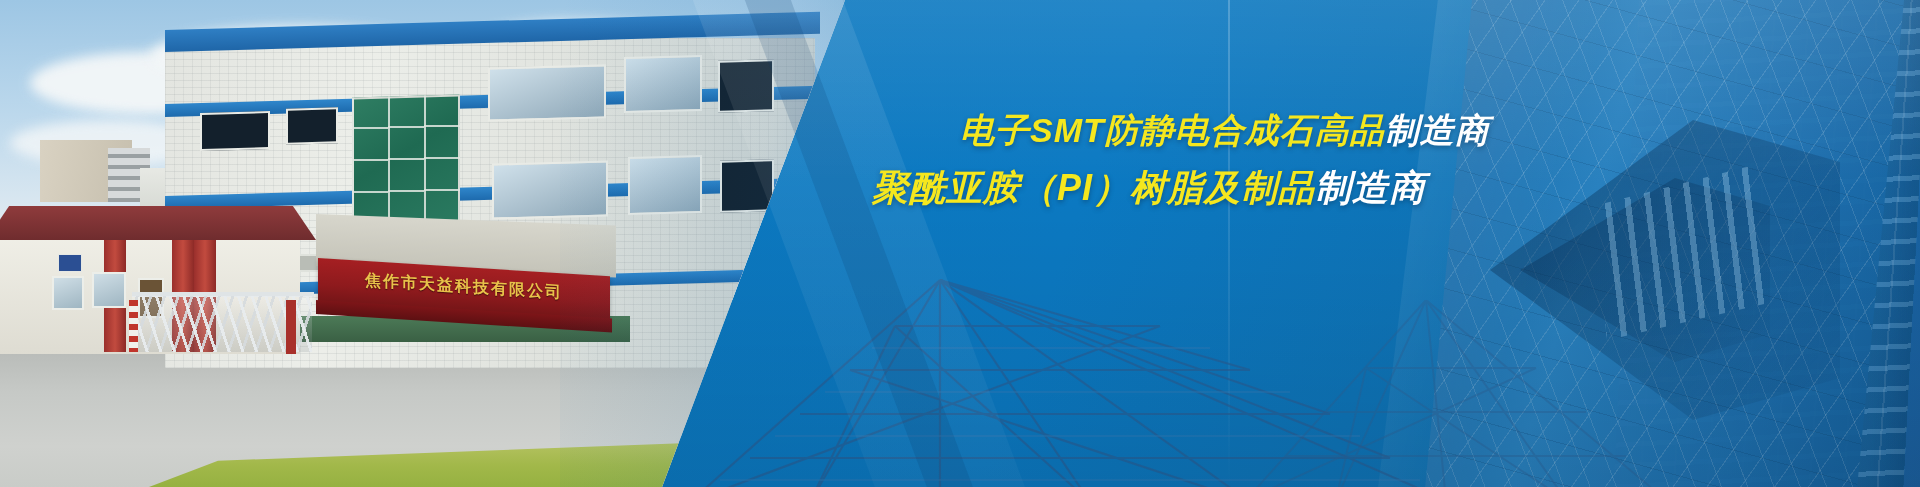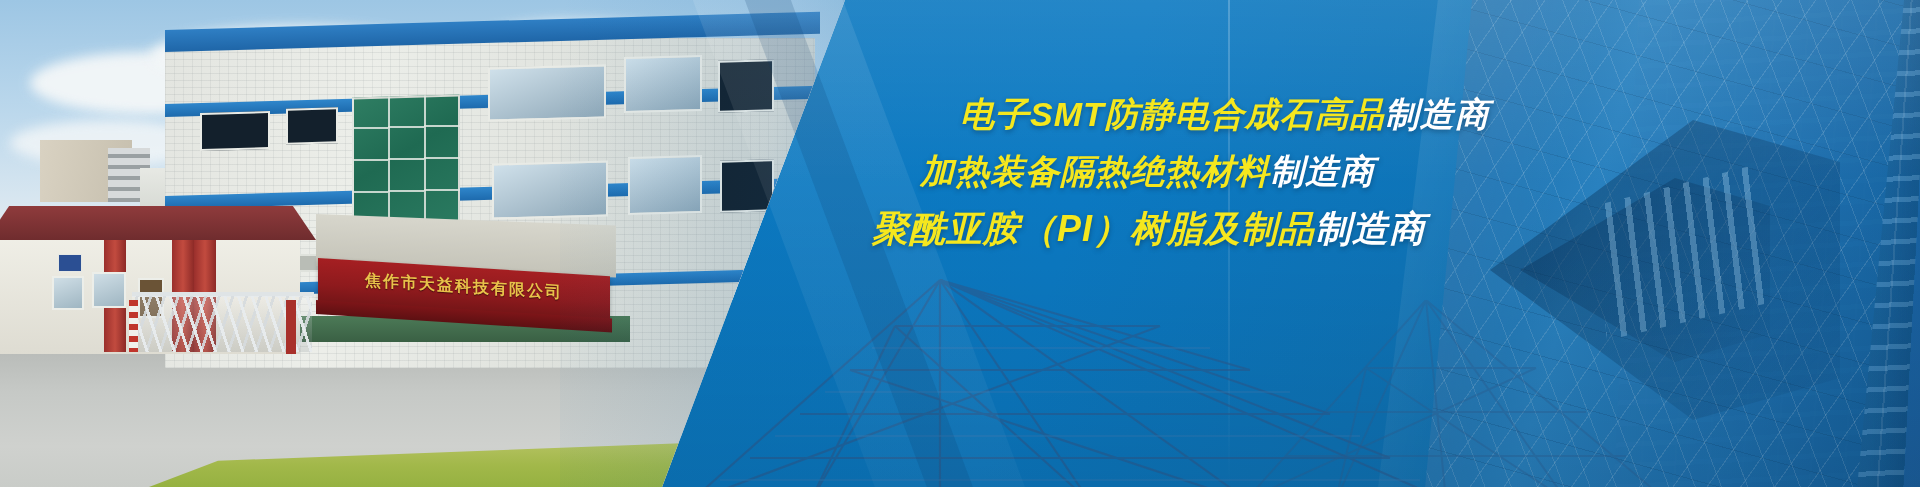--- a/index.html
+++ b/index.html
@@ -249,21 +249,21 @@
     transform:skewX(20.5deg);
   }
   .seam .s2{
     position:absolute;left:842px;top:-40px;width:46px;height:600px;
     background:rgba(10,60,105,.17);
     transform:skewX(20.5deg);
   }
 
   
   .copy{
-    position:absolute;left:960px;top:96px;width:800px;
+    position:absolute;left:960px;top:112px;width:800px;
     display:flex;flex-direction:column;gap:21px;
   }
   .line{
     white-space:nowrap;font-weight:700;font-style:italic;
     font-size:34px;line-height:1.06;letter-spacing:1px;
     text-shadow:0 2px 5px rgba(6,42,75,.45);
   }
   .line .hl{color:#f5e71e;}
   .line .wh{color:#ffffff;}
   .l1{padding-left:0px;}
@@ -394,23 +394,20 @@
     <div class="s1"></div>
     <div class="s2"></div>
   </div>
 
   <div class="copy">
 
     <div class="line l1">
       <span class="hl">电子SMT防静电合成石高品</span><span class="wh">制造商</span>
     </div>
 
-    <div class="line l2">
-      <span class="hl">加热装备隔热绝热材料</span><span class="wh">制造商</span>
-    </div>
 
     <div class="line l3">
       <span class="hl">聚酰亚胺（PI）树脂及制品</span><span class="wh">制造商</span>
     </div>
 
   </div>
 
 </div>
 
 </body></html>

